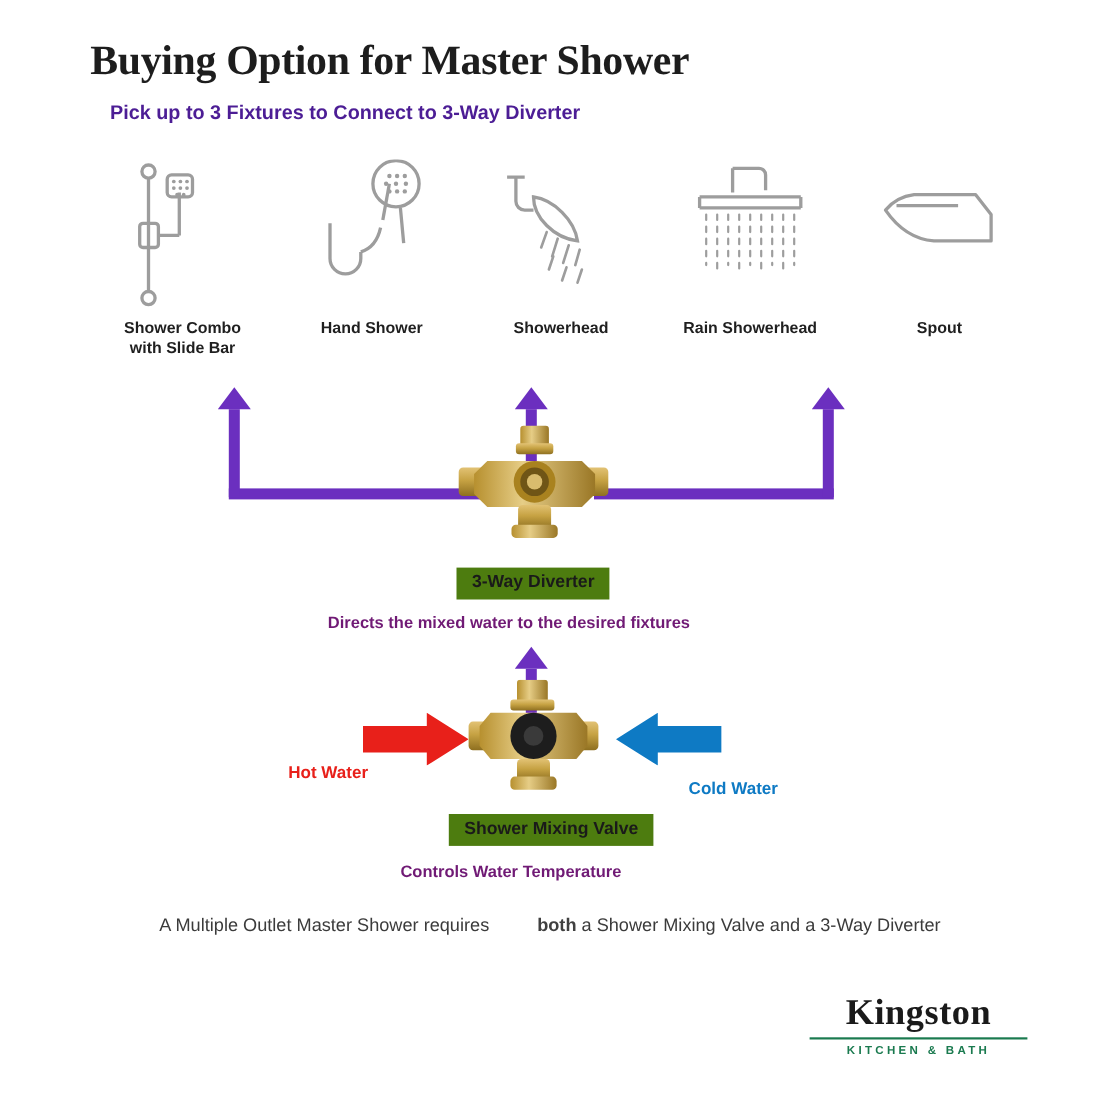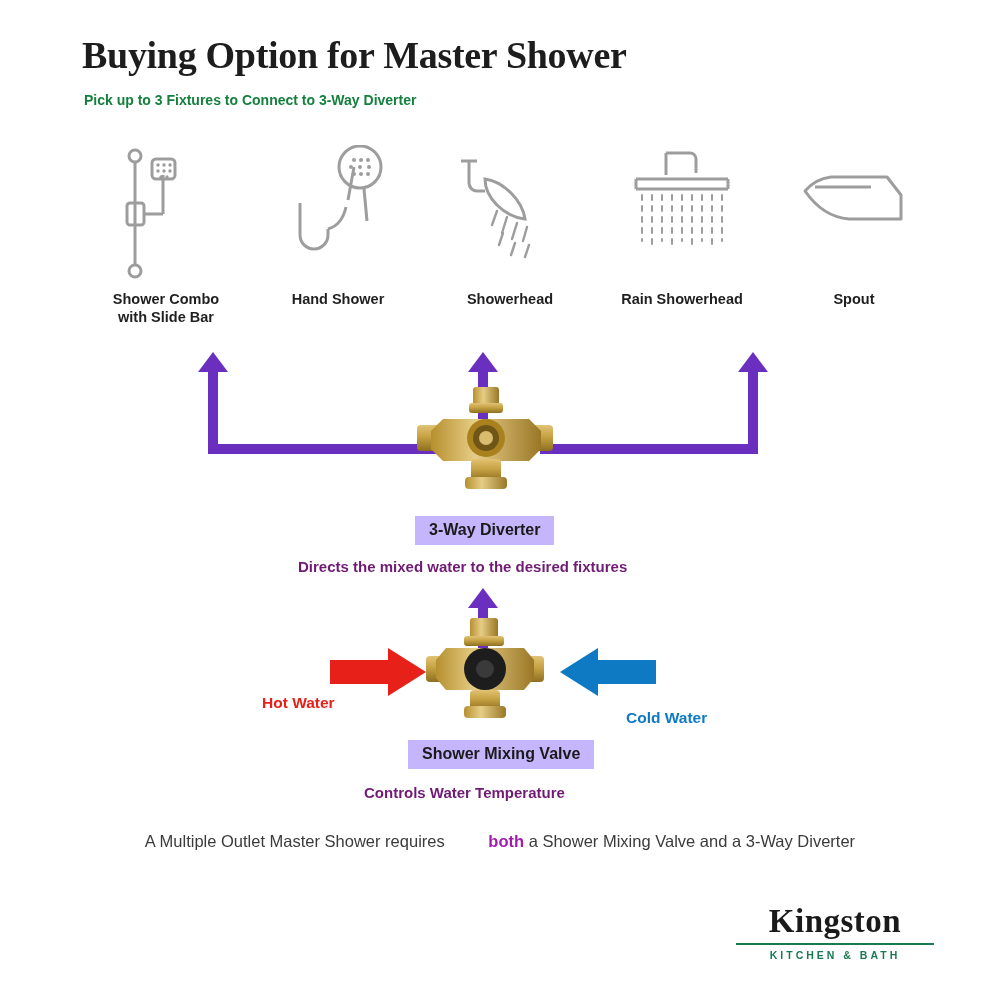--- a/index.html
+++ b/index.html
@@ -26,25 +26,25 @@
     left: 82px;
     top: 33px;
     font-size: 38px;
     font-weight: bold;
     letter-spacing: -0.3px;
     color: #1d1d1d;
     font-family: "Liberation Serif", serif;
   }
   .subtitle {
     position: absolute;
-    left: 84px;
+    left: 100px;
     top: 92px;
-    font-size: 14px;
-    font-weight: bold;
-    color: #15803d;
+    font-size: 18px;
+    font-weight: bold;
+    color: #4c1d95;
   }
 
   
   .fixtures {
     position: absolute;
     left: 40px;
     top: 140px;
     width: 920px;
     height: 210px;
   }
@@ -74,21 +74,21 @@
     position: absolute;
     width: 0; height: 0;
     border-left: 15px solid transparent;
     border-right: 15px solid transparent;
     border-bottom: 20px solid #6b2fbf;
   }
 
   
   .chip {
     position: absolute;
-    background: #c4b5fd;
+    background: #4d7c0f;
     color: #1a1a1a;
     font-size: 16px;
     font-weight: bold;
     padding: 5px 14px 6px 14px;
     white-space: nowrap;
   }
   .caption {
     position: absolute;
     font-size: 15px;
     font-weight: bold;
@@ -111,21 +111,21 @@
     margin-left: 16px;
   }
   .footnote {
     position: absolute;
     left: 0; right: 0;
     top: 832px;
     text-align: center;
     font-size: 16.5px;
     color: #3b3b3b;
   }
-  .footnote b { color: #a21caf; padding-left: 39px; }
+  .footnote b { color: #404040; padding-left: 39px; }
   .copyright {
     position: absolute;
     left: 62px;
     top: 932px;
     font-size: 14.5px;
     color: #3b3b3b;
   }
 
   
   .brand {

